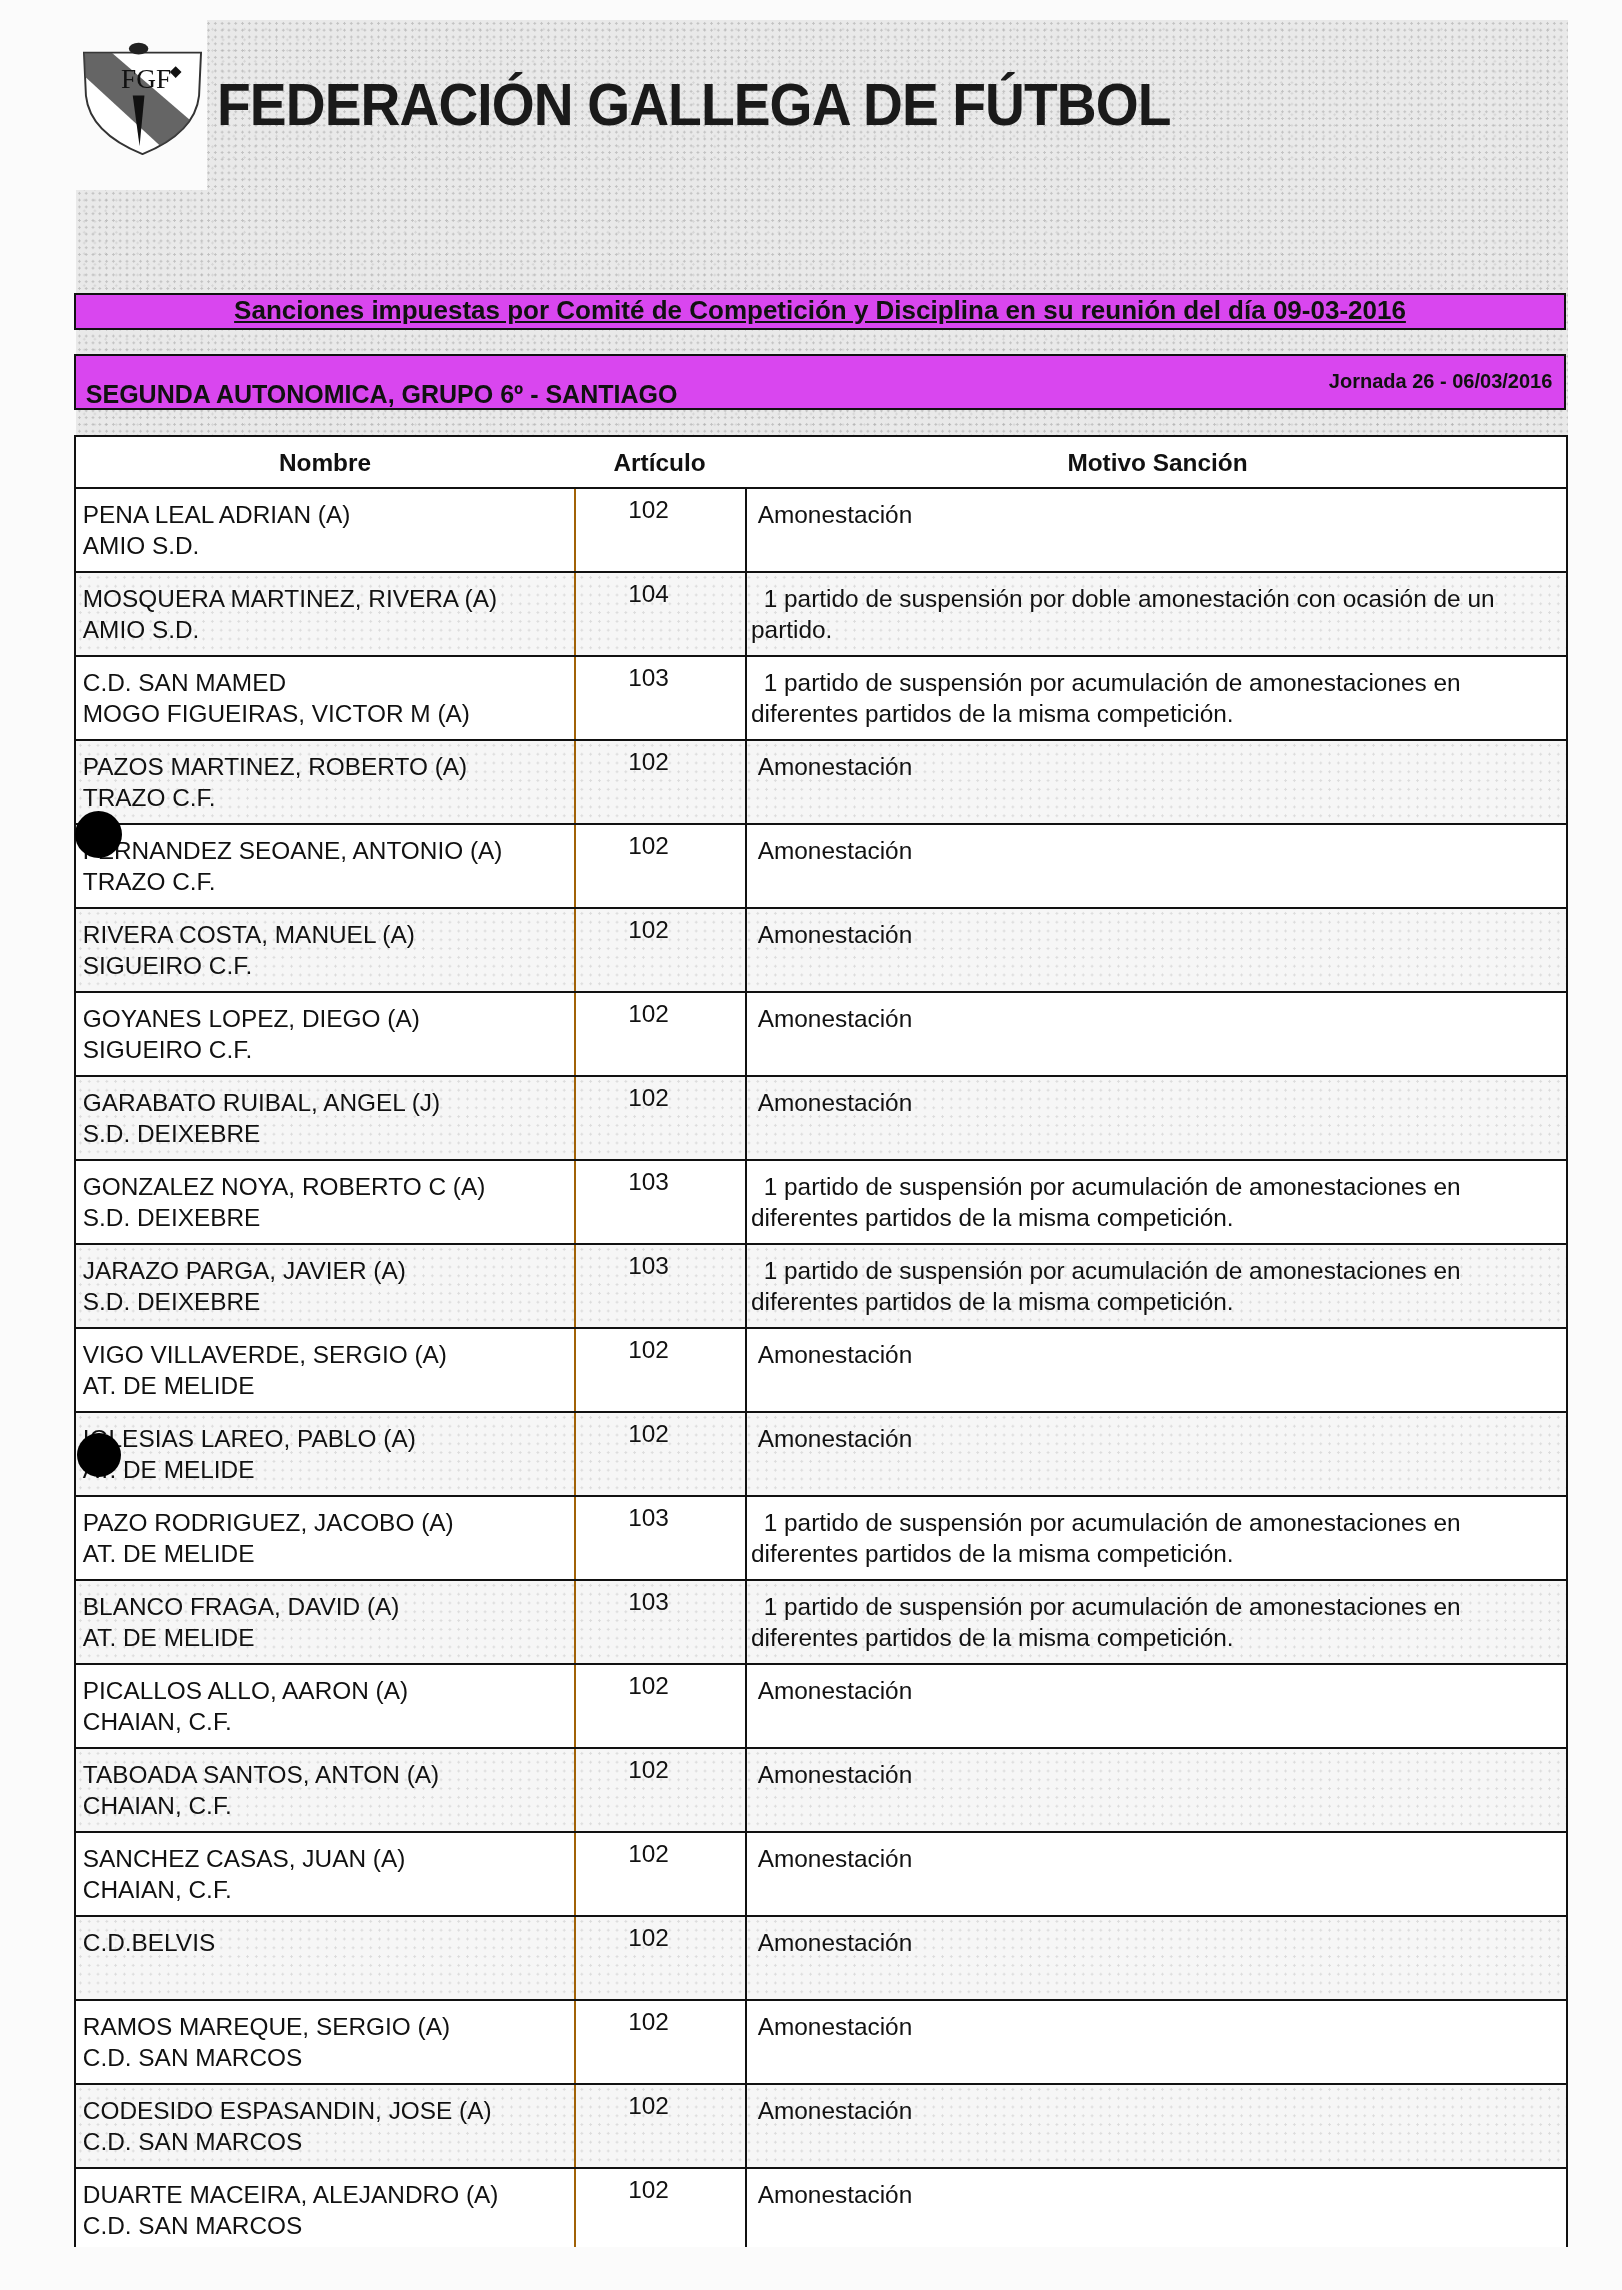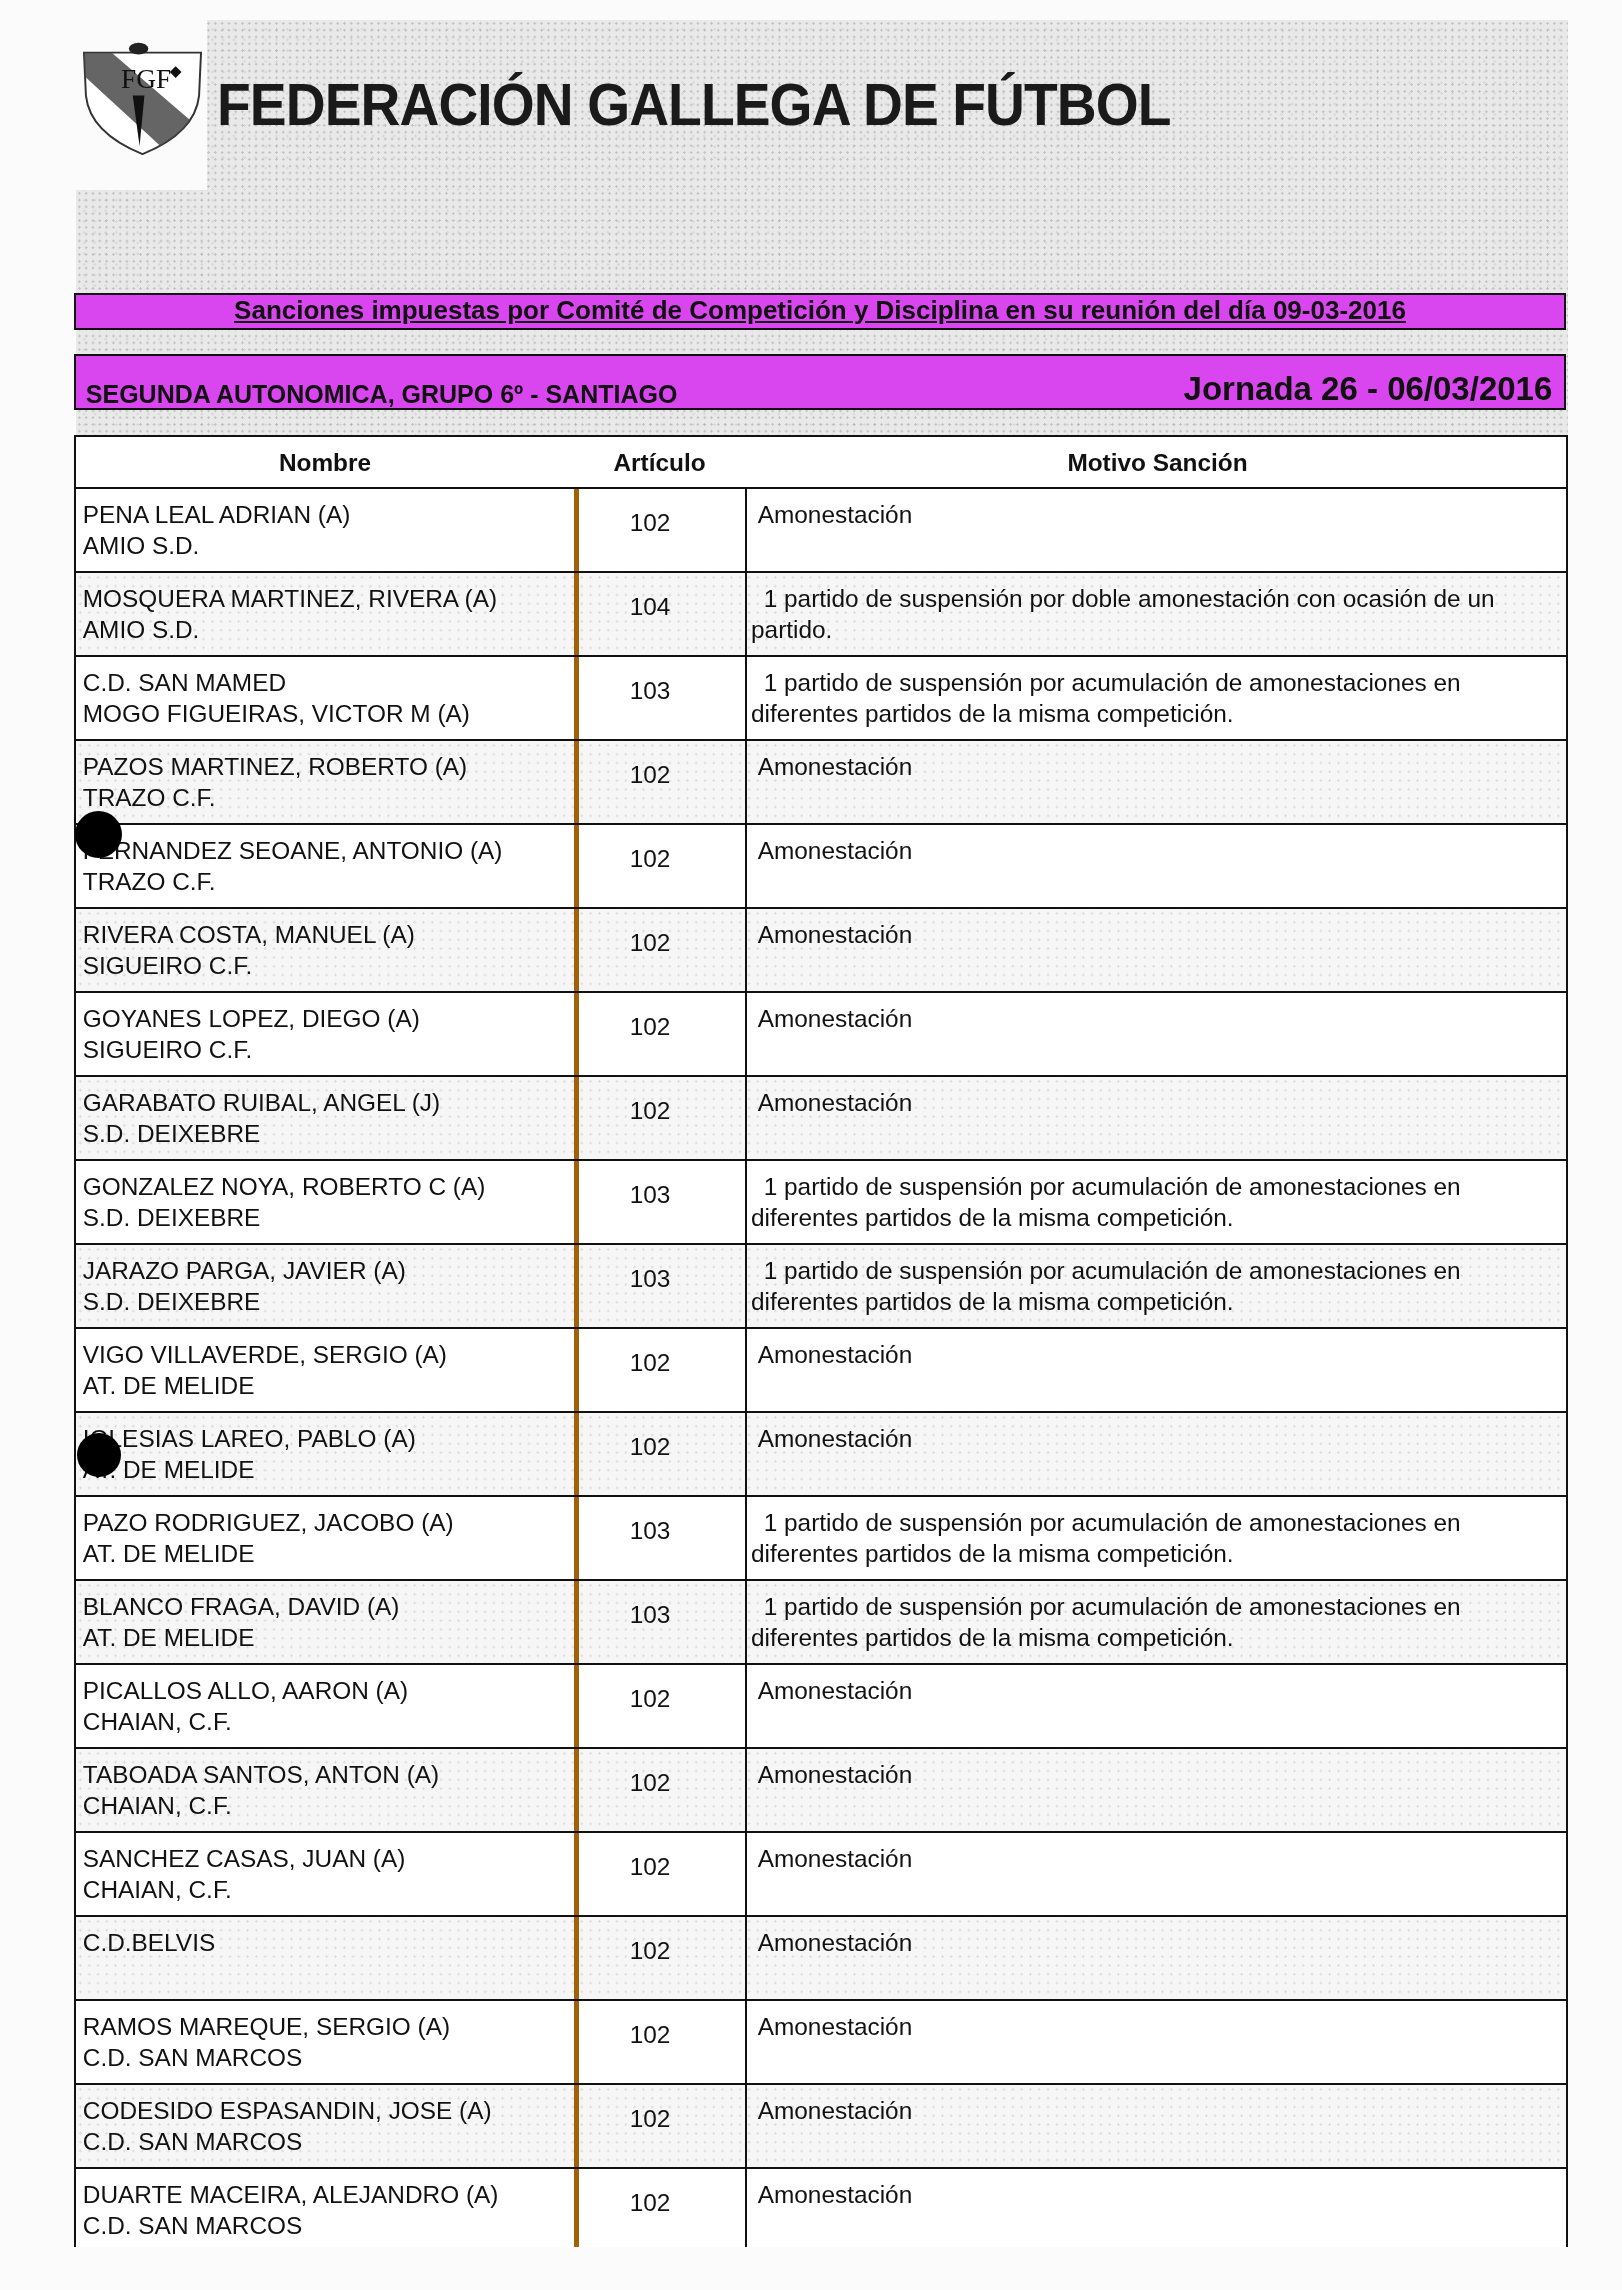--- a/index.html
+++ b/index.html
@@ -58,21 +58,21 @@
       font-size: 26px; font-weight: bold; text-decoration: underline;
       line-height: 31px; white-space: nowrap;
     }
     .group-box { top: 354px; height: 56px; }
     .group-box .left {
       position: absolute; left: 9.8px; top: 24px;
       font-size: 25px; font-weight: bold; white-space: nowrap;
     }
     .group-box .right {
       position: absolute; right: 11.7px; top: 13.7px;
-      font-size: 33px; font-weight: bold; white-space: nowrap;
+      font-size: 20px; font-weight: bold; white-space: nowrap;
     }
     .table {
       position: absolute;
       left: 74px; top: 435px;
       width: 1494px;
     }
     .thead {
       position: relative;
       height: 54px;
       border: 2.9px solid #111;
@@ -97,21 +97,21 @@
       background: #fff;
     }
     .row.shade {
       background-color: #f6f6f6;
       background-image: radial-gradient(rgba(140,140,140,0.25) 1px, transparent 1.3px);
       background-size: 8.8px 8.8px;
     }
     .row.last { border-bottom: none; height: 78px; }
     .cell { position: absolute; top: 0; bottom: 0; box-sizing: border-box; font-size: 24.4px; line-height: 31px; }
     .c-nombre { left: 0; width: 498px; padding: 9.8px 0 0 6.8px; }
-    .c-articulo { left: 498px; width: 147px; border-left: 5px solid #a16207; text-align: center; padding-top: 18px; }
+    .c-articulo { left: 498px; width: 147px; border-left: 2px solid #a16207; text-align: center; padding-top: 5px; }
     .c-motivo { left: 669px; right: 0; border-left: 2px solid #111; padding: 9.8px 9.8px 0 10.7px; }
     .c-motivo.wrap { padding-left: 4px; }
     .c-motivo.wrap span.first { padding-left: 12.7px; }
     .c-nombre div, .c-motivo div { white-space: nowrap; }
     .punch {
       position: absolute;
       background: #000;
       border-radius: 50%;
     }
   </style>

